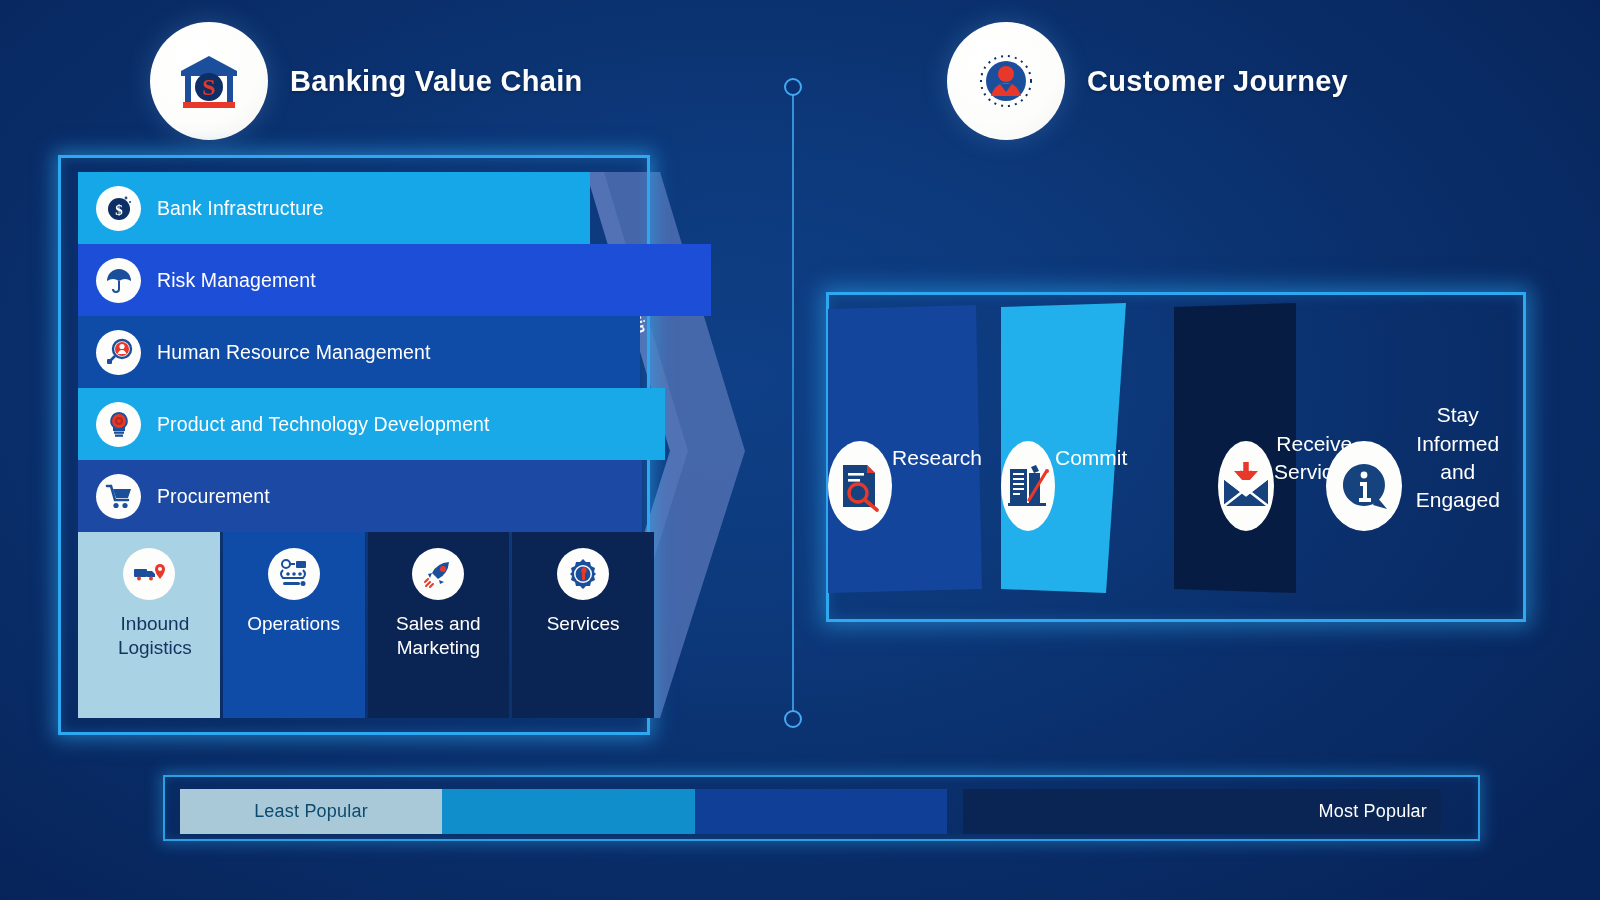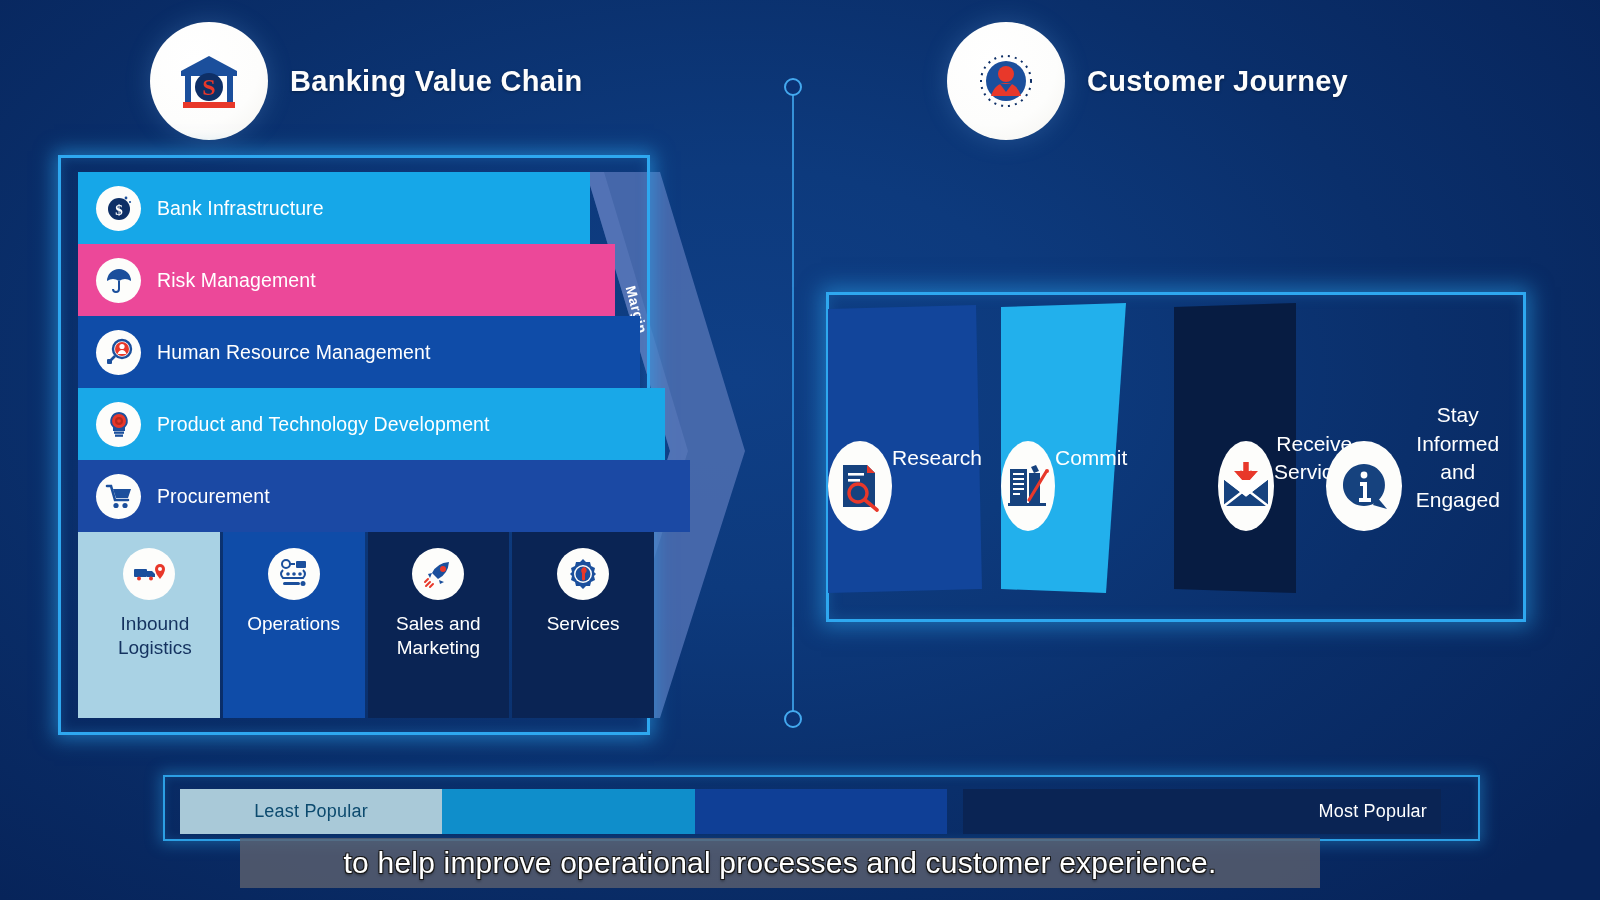--- a/index.html
+++ b/index.html
@@ -189,21 +189,21 @@
         <svg width="32" height="32" viewBox="0 0 32 32">
           <circle cx="16" cy="17" r="11" fill="#0e2f66"></circle>
           <text x="16" y="23" font-family="Liberation Serif, serif" font-size="15" font-weight="bold" fill="#ffffff" text-anchor="middle">$</text>
           <circle cx="23" cy="6" r="1.4" fill="#1b4f9c"></circle>
           <circle cx="27" cy="10" r="1.1" fill="#1b4f9c"></circle>
         </svg>
       </div>
       <span class="lbl">Bank Infrastructure</span>
     </div>
 
-    <div class="support-row" style="background:#ec4899; width:537px;">
+    <div class="support-row" style="background:#1d4ed8; width:633px;">
       <div class="icon-circle">
         <svg width="32" height="32" viewBox="0 0 32 32">
           <path d="M4 17 a12 12 0 0 1 24 0 q-6 -4 -12 0 q-6 -4 -12 0 z" fill="#1b4f9c"></path>
           <path d="M16 17 v8 a3 3 0 0 1 -6 0" stroke="#1b4f9c" stroke-width="2" fill="none"></path>
         </svg>
       </div>
       <span class="lbl">Risk Management</span>
     </div>
 
     <div class="support-row" style="background:#0f4ca8; width:562px;">
@@ -227,21 +227,21 @@
           <circle cx="16" cy="13" r="7" fill="#e8382a"></circle>
           <circle cx="16" cy="13" r="4" fill="#b8281c"></circle>
           <circle cx="16" cy="13" r="1.8" fill="#e8382a"></circle>
           <rect x="11" y="23.5" width="10" height="2.3" fill="#1b4f9c"></rect>
           <rect x="12" y="26.5" width="8" height="2.3" fill="#1b4f9c"></rect>
         </svg>
       </div>
       <span class="lbl">Product and Technology Development</span>
     </div>
 
-    <div class="support-row" style="background:#1b49a4; width:612px;">
+    <div class="support-row" style="background:#1b49a4; width:564px;">
       <div class="icon-circle">
         <svg width="32" height="32" viewBox="0 0 32 32">
           <path d="M4 6 h4 l4 14 h13" stroke="#1b4f9c" stroke-width="2.6" fill="none" stroke-linecap="round"></path>
           <path d="M10 9 h18 l-3 9 h-12 z" fill="#1b4f9c"></path>
           <circle cx="13" cy="25.5" r="2.6" fill="#1b4f9c"></circle>
           <circle cx="22" cy="25.5" r="2.6" fill="#1b4f9c"></circle>
         </svg>
       </div>
       <span class="lbl">Procurement</span>
     </div>
@@ -388,17 +388,14 @@
     <div class="legend-seg" style="flex:0 0 262px; background:#a9c9d8;">
       <span class="seg-label" style="color:#0c4a6e;">Least Popular</span>
     </div>
     <div class="legend-seg" style="flex:0 0 253px; background:#0f8ecb;"></div>
     <div class="legend-seg" style="flex:0 0 252px; background:#0f3f96;"></div>
     <div class="legend-seg" style="flex:1 1 auto; background:#0a2454;margin-left:16px;">
       <span class="seg-label" style="color:#ffffff; margin-left:auto; margin-right:14px;">Most Popular</span>
     </div>
   </div>
 
-  <div class="subtitle-band">
-    <span class="subtitle-text">to help improve operational processes and customer experience.</span>
-  </div>
 
 </div>
 
 </body></html>

